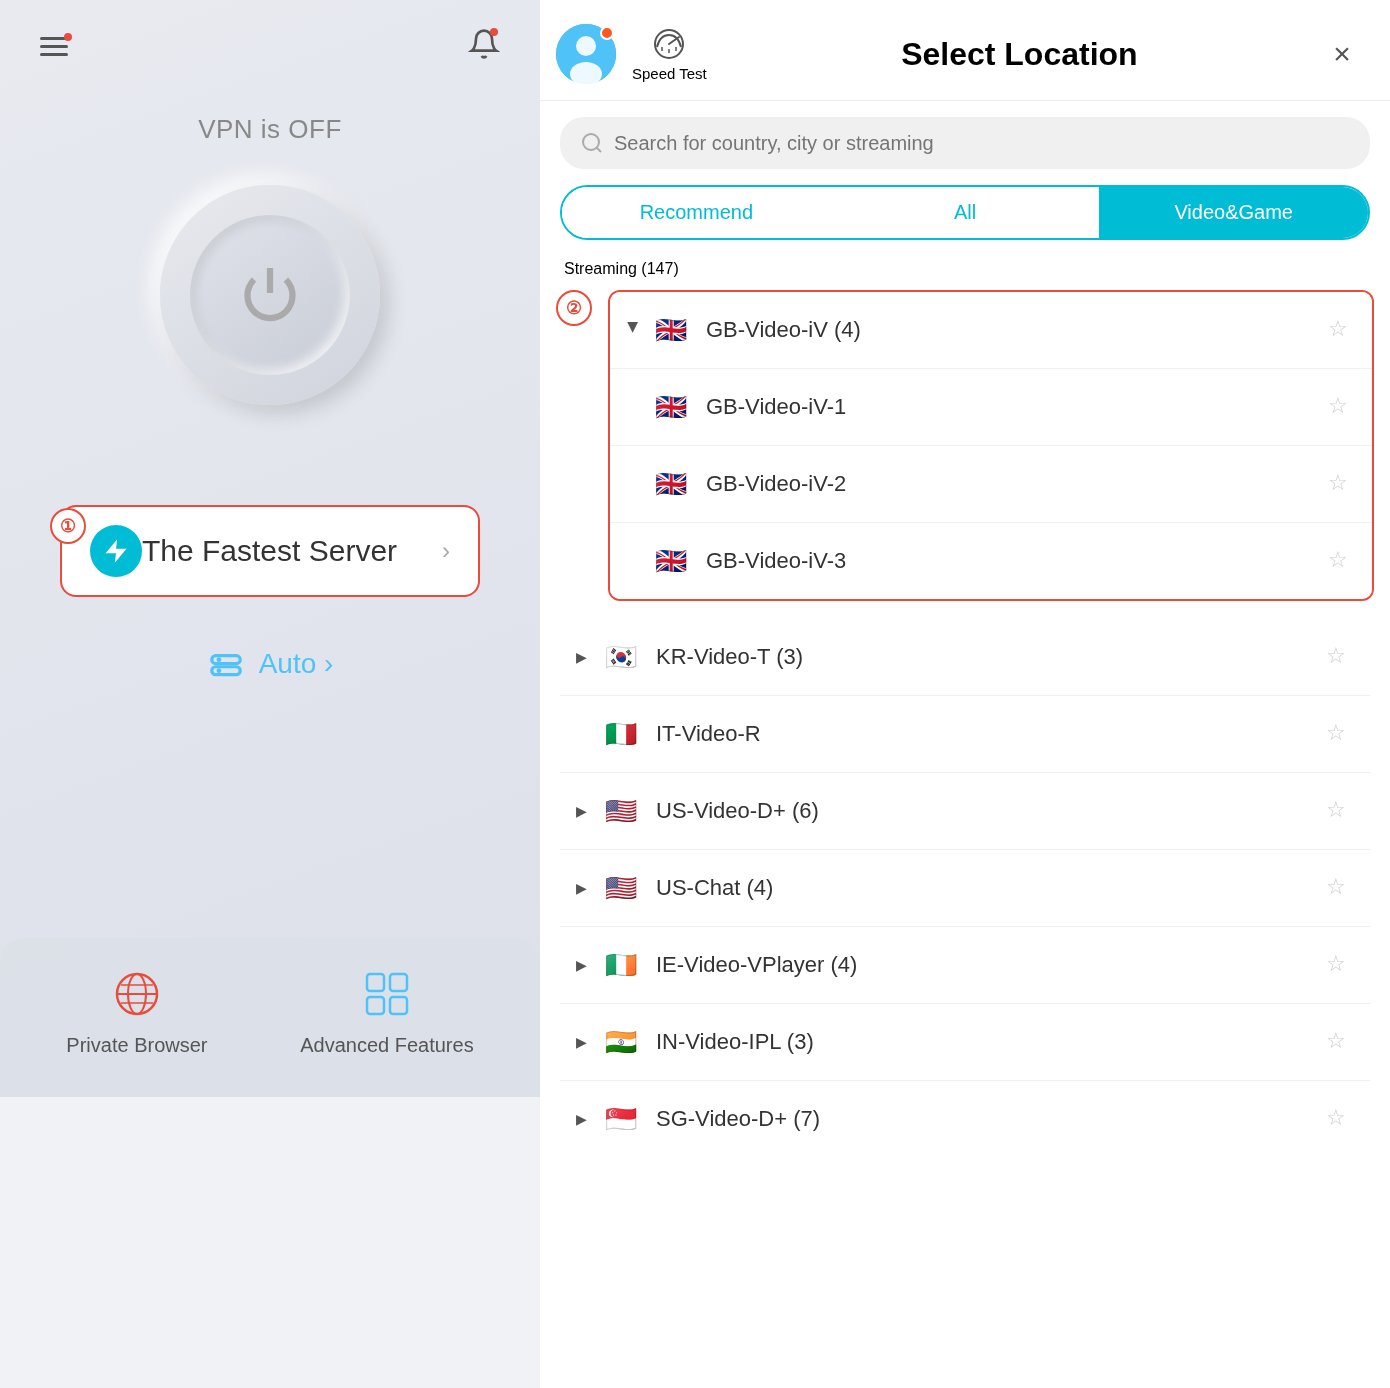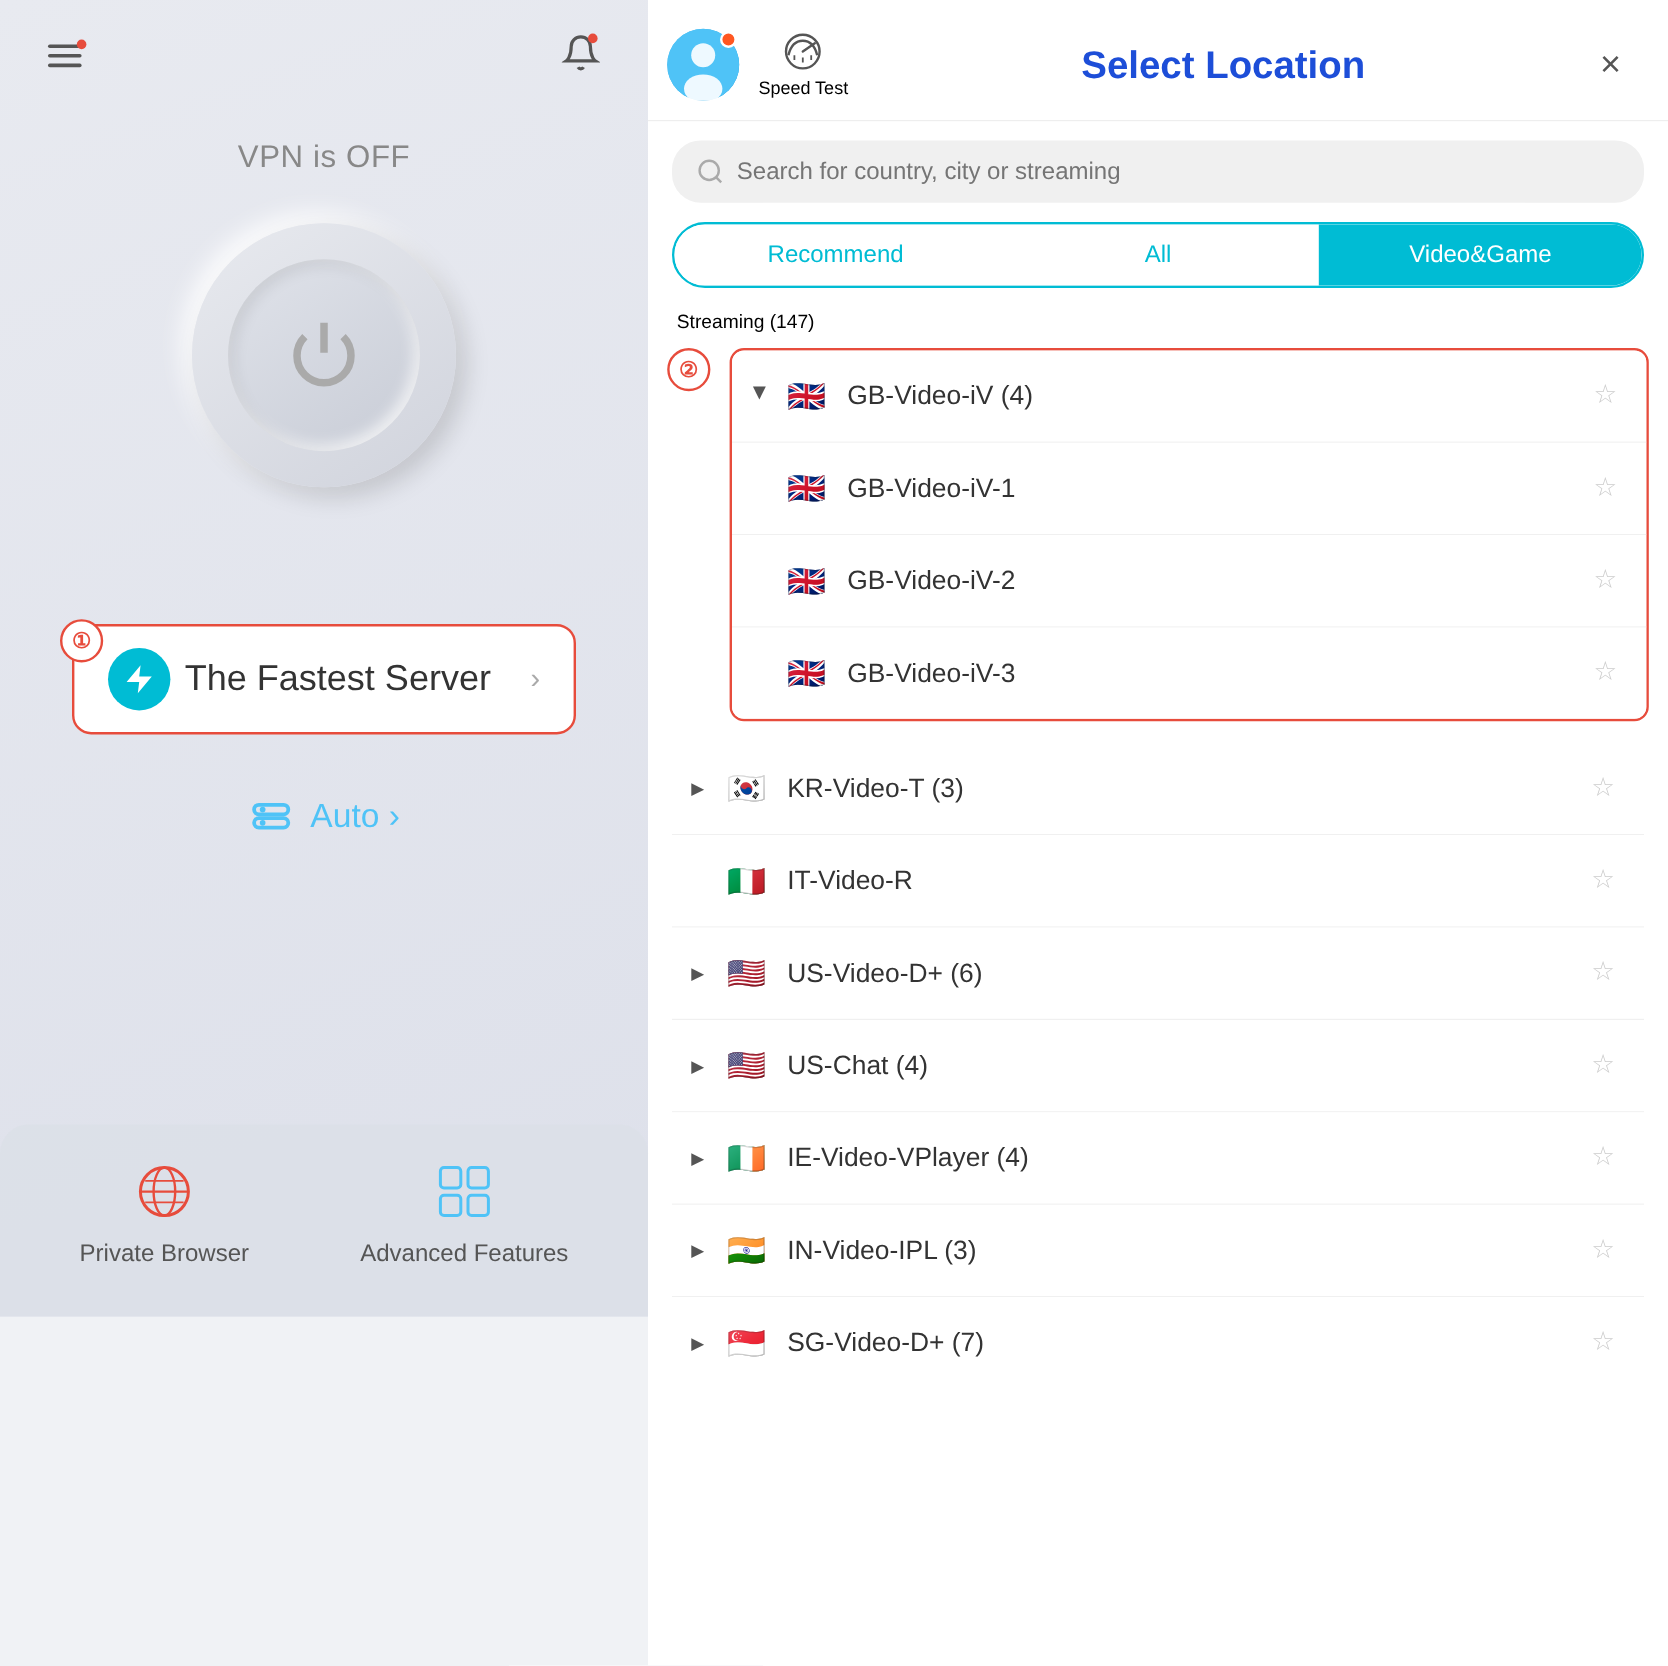--- a/index.html
+++ b/index.html
@@ -109,24 +109,24 @@
     }
     .power-icon svg {
       width: 60px;
       height: 60px;
       stroke: #aaa;
       fill: none;
       stroke-width: 2.5;
     }
 
     .fastest-server-btn {
-      margin-top: 64px;
-      display: flex;
-      align-items: center;
-      gap: 12px;
+      margin-top: 50px;
+      display: flex;
+      align-items: center;
+      gap: 0;
       background: white;
       border: 2.5px solid #e74c3c;
       border-radius: 16px;
       padding: 18px 28px;
       width: 420px;
       cursor: pointer;
     }
     .lightning-circle {
       width: 52px;
       height: 52px;
@@ -274,21 +274,21 @@
     .speed-test-label {
       font-size: 15px;
       color: #000000;
     }
 
     .select-location-title {
       flex: 1;
       text-align: center;
       font-size: 32px;
       font-weight: 600;
-      color: #1d4ed8;
+      color: #000000;
     }
 
     .close-btn {
       width: 40px;
       height: 40px;
       display: flex;
       align-items: center;
       justify-content: center;
       cursor: pointer;
       font-size: 30px;

